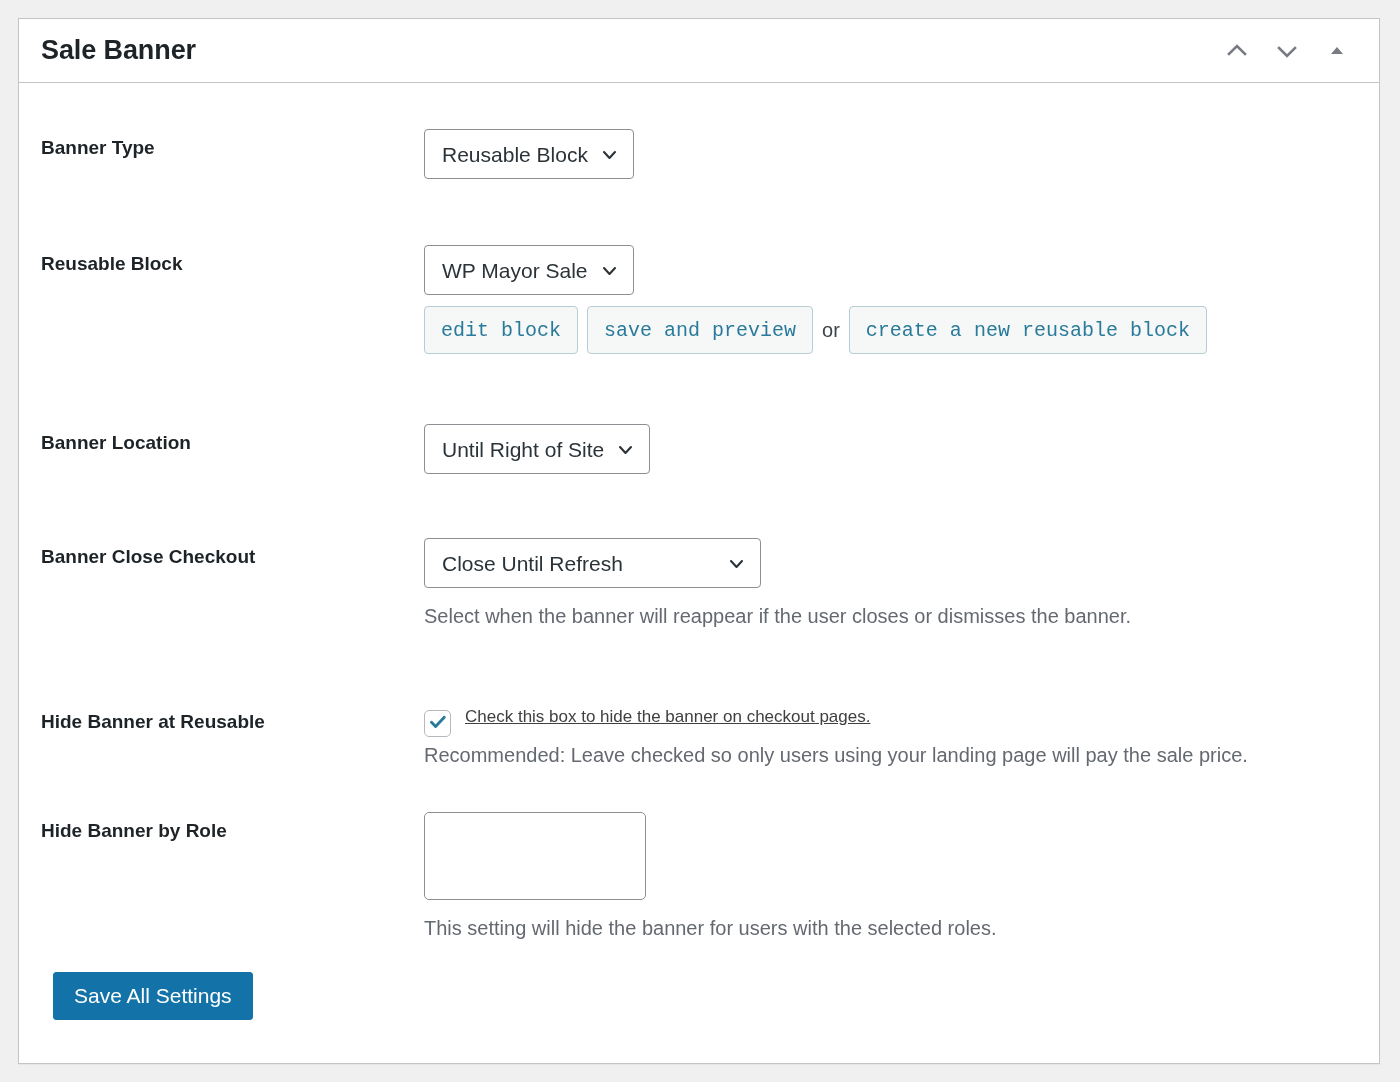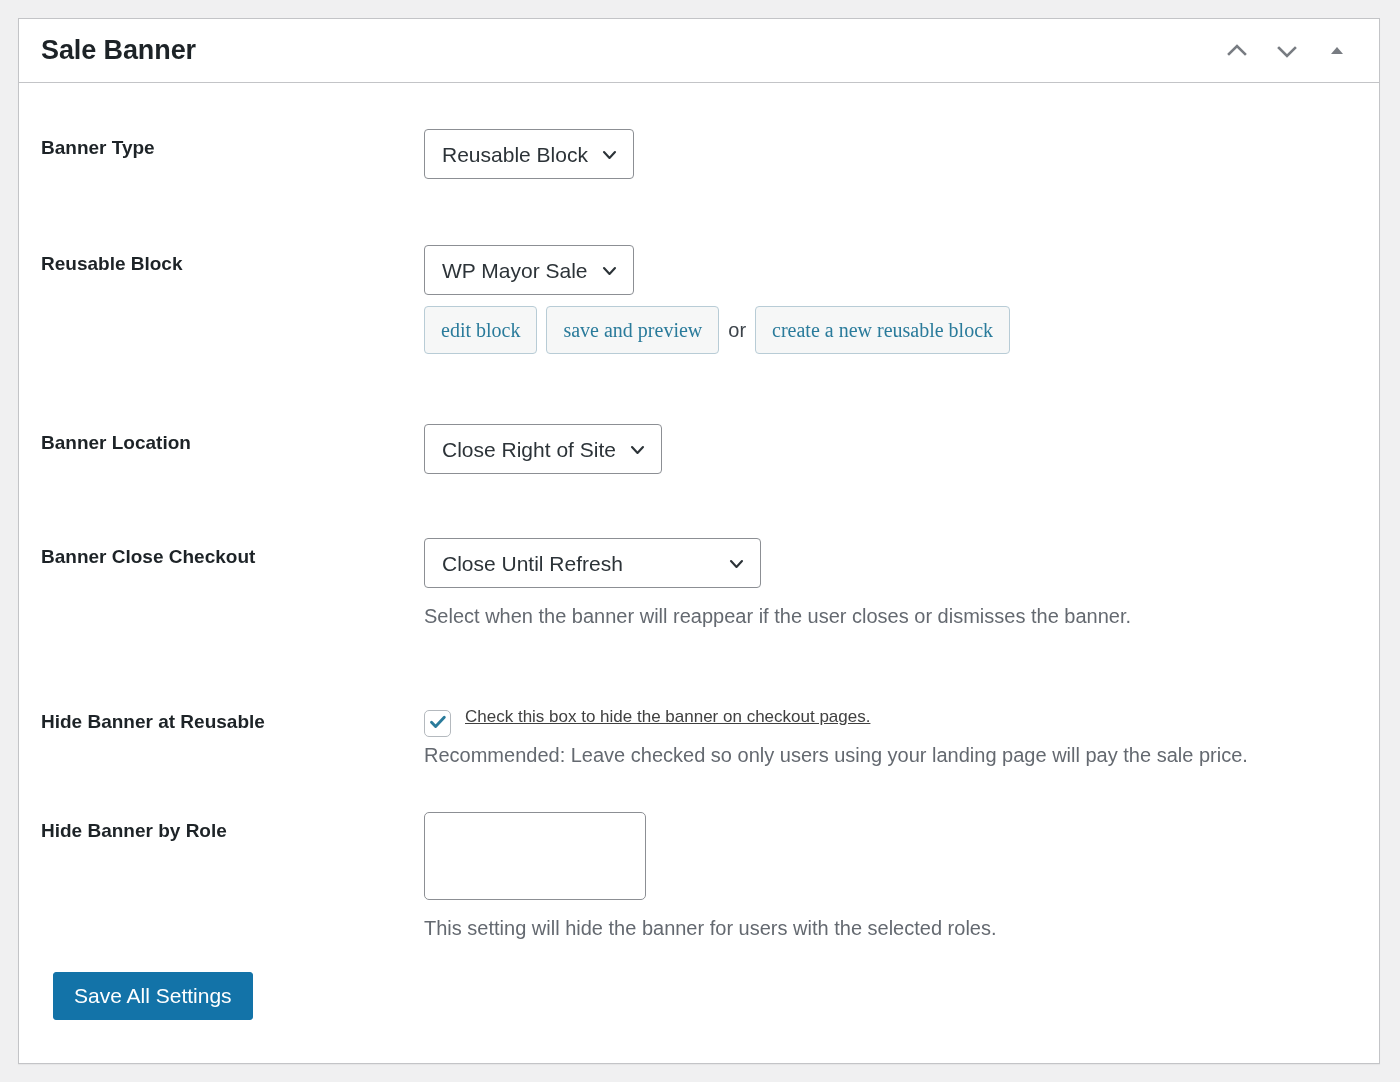--- a/index.html
+++ b/index.html
@@ -119,21 +119,21 @@
     display: flex;
     align-items: center;
     margin-top: 11px;
   }
   .linkbtn {
     background: #f6f7f7;
     border: 1px solid #b8ccd6;
     border-radius: 4px;
     color: #2a7b9b;
     font-size: 20px;
-    font-family: Liberation Serif, serif;
+    font-family: Liberation Mono, monospace;
     height: 48px;
     padding: 0 16px;
     cursor: pointer;
     box-sizing: border-box;
     display: inline-flex;
     align-items: center;
     justify-content: center;
     white-space: nowrap;
     margin-right: 9px;
   }
@@ -283,21 +283,21 @@
           <span class="or-text">or</span>
           <button class="linkbtn">create a new reusable block</button>
         </div>
       </div>
     </div>
 
     <div class="row row-location">
       <div class="row-label">Banner Location</div>
       <div class="row-field">
         <div class="select">
-          <span class="sel-text">Close Right of Site</span>
+          <span class="sel-text">Until Right of Site</span>
           <span class="chev">
             <svg width="21" height="21" viewBox="0 0 21 21" aria-hidden="true">
               <path d="M5 8 L10.5 14 L16 8" fill="none" stroke="#2c3338" stroke-width="2.1" stroke-linecap="round" stroke-linejoin="round"></path>
             </svg>
           </span>
         </div>
       </div>
     </div>
 
     <div class="row row-close">

